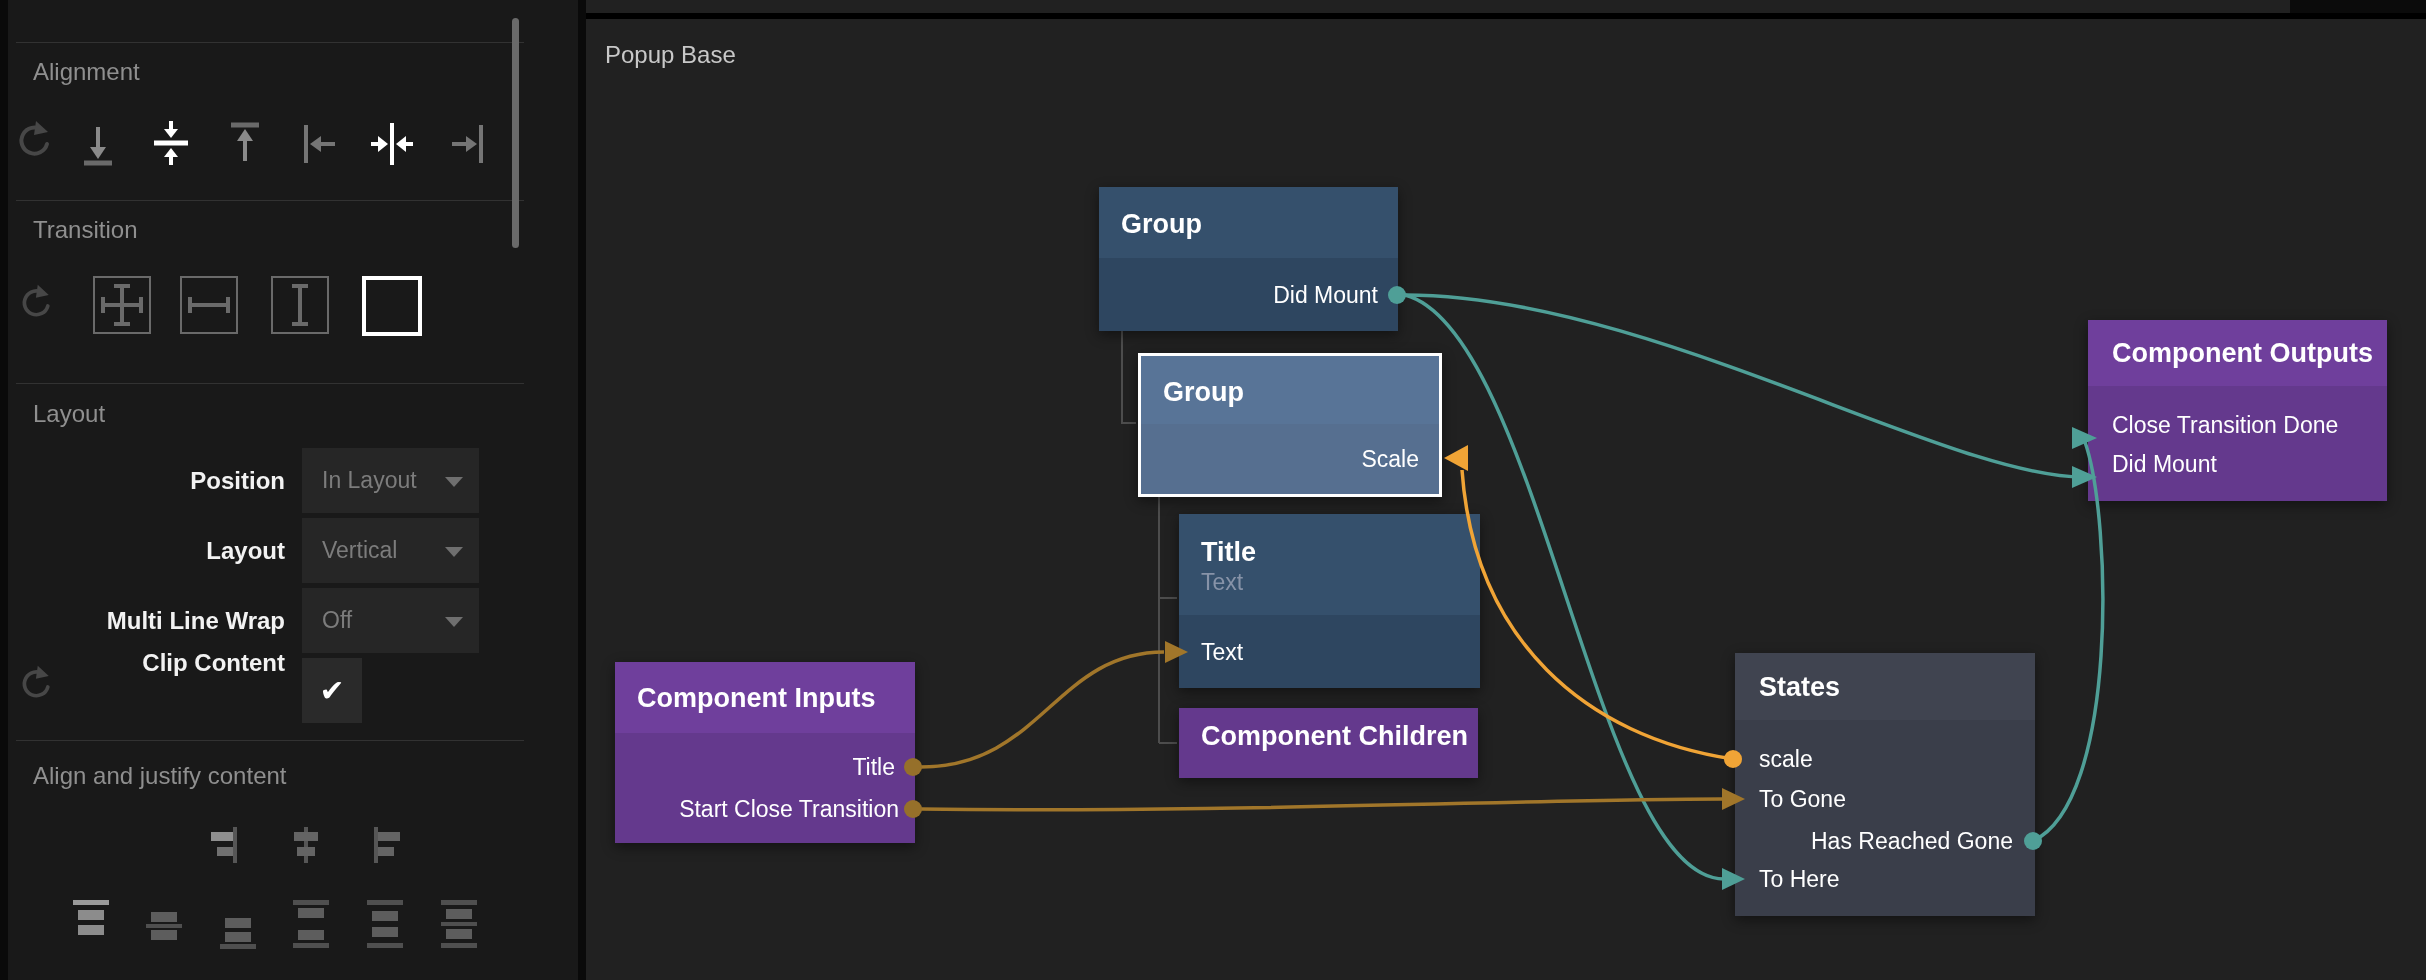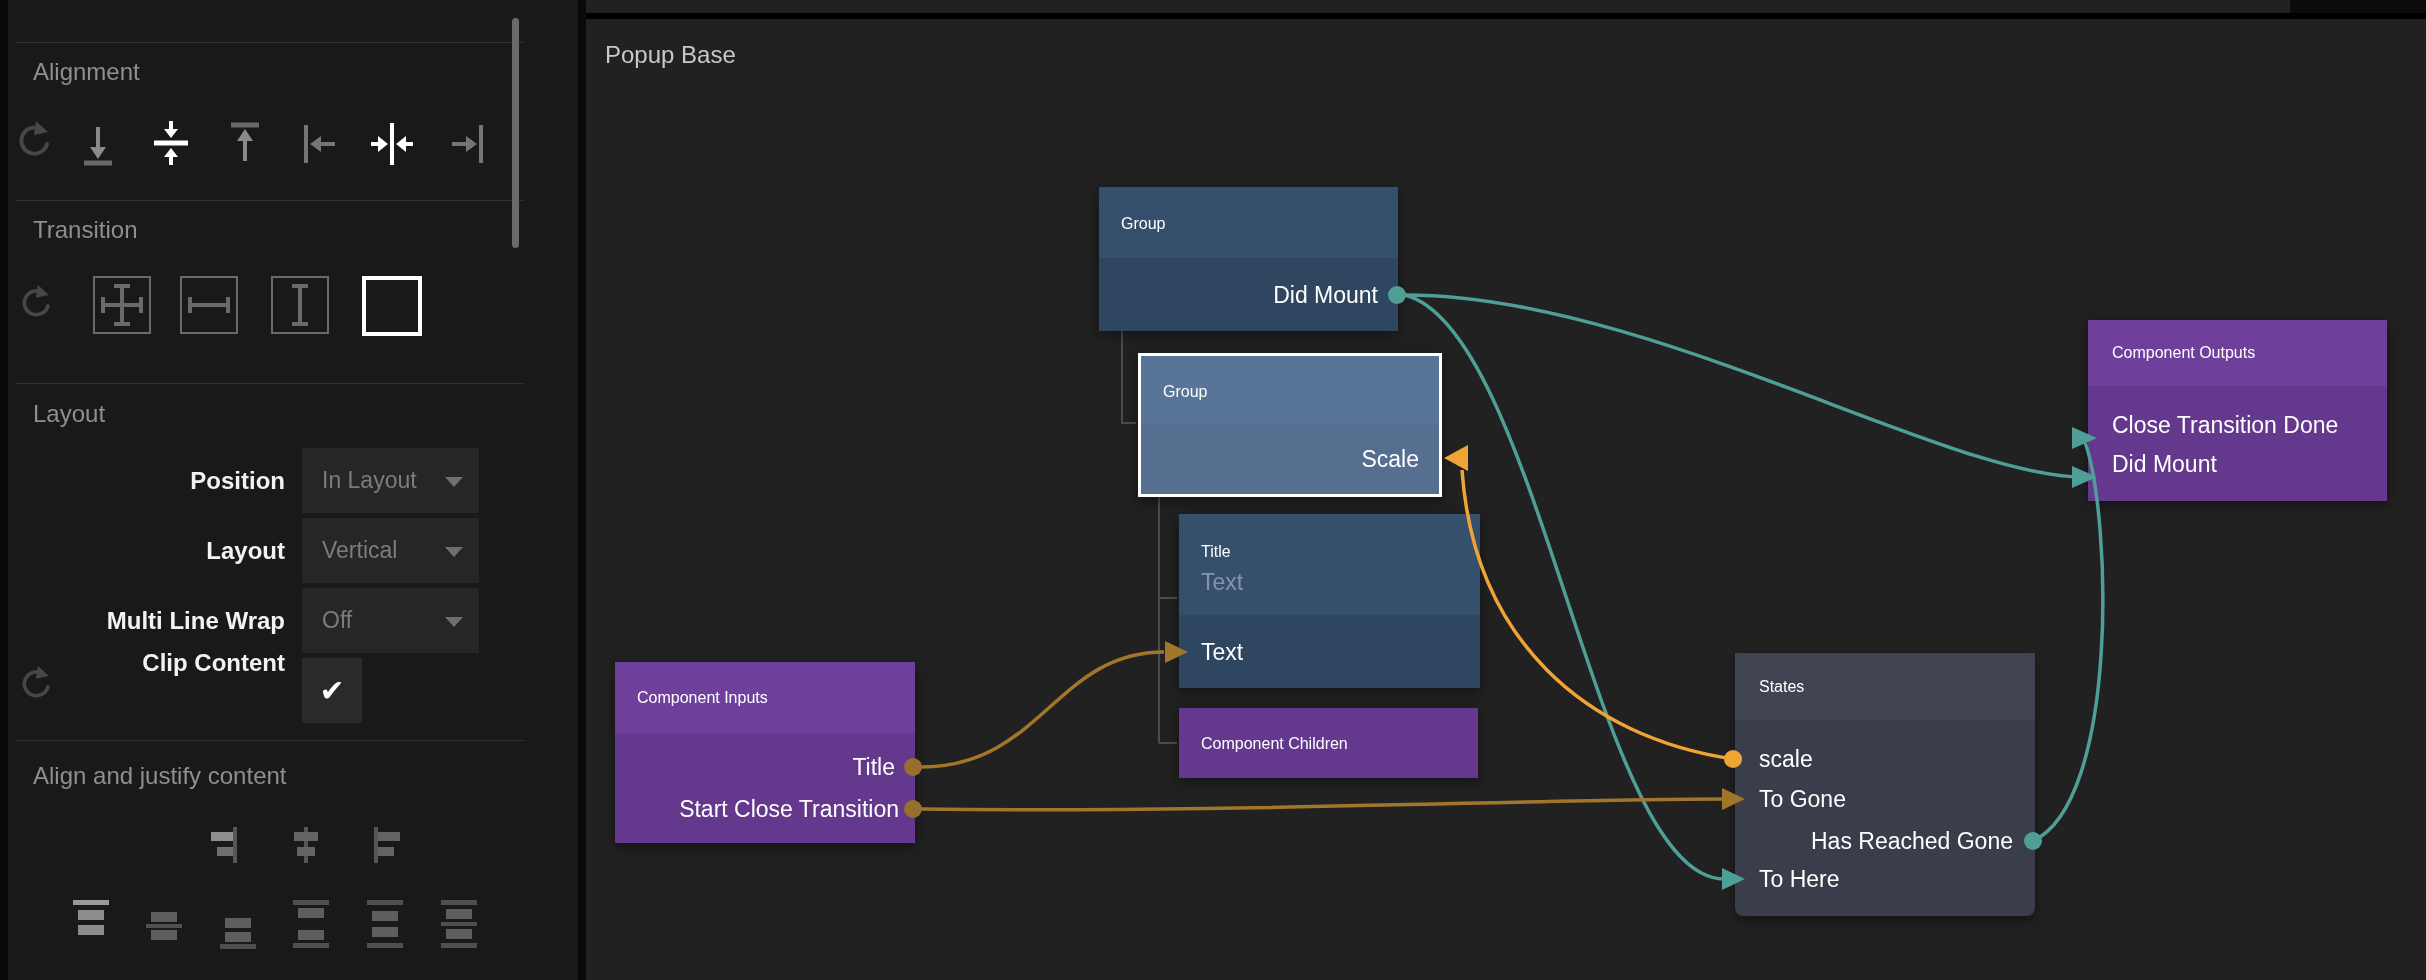--- a/index.html
+++ b/index.html
@@ -24,29 +24,29 @@
   #canvas{position:absolute;left:586px;top:0;width:1840px;height:980px;background:#212121;}
   #canvas-topline{position:absolute;left:0;top:13px;width:1840px;height:6px;background:#000;}
   #canvas-corner{position:absolute;left:1704px;top:0;width:136px;height:13px;background:#0b0b0b;}
   #canvas-title{position:absolute;left:19px;top:30px;font-size:24px;color:#c8c8c8;margin-top:11px;}
   svg.layer{position:absolute;left:0;top:0;pointer-events:none;}
   #tree-layer{z-index:1;}
   #wire-layer{z-index:3;}
   
   .node{position:absolute;z-index:2;box-shadow:0 4px 12px rgba(0,0,0,.45);}
   .node .hdr{position:absolute;left:0;top:0;width:100%;}
-  .node .ntitle{position:absolute;left:22px;font-size:16px;font-weight:400;color:#ffffff;
+  .node .ntitle{position:absolute;left:22px;font-size:27px;font-weight:700;color:#ffffff;
     transform:translateY(-50%);white-space:nowrap;}
   .node .nsub{position:absolute;left:22px;font-size:23px;color:#8793a8;transform:translateY(-50%);white-space:nowrap;}
   .row{position:absolute;font-size:23px;color:#ffffff;transform:translateY(-50%);white-space:nowrap;}
   .row.r{text-align:right;}
   .blue{background:#2e4660;}  .blue .hdr{background:#35506c;}
   .sel{background:#566f90;border:3px solid #ffffff;} .sel .hdr{background:#587497;}
   .purple{background:#64398d;} .purple .hdr{background:#6f3f9c;}
-  .dark{background:#3a3e4a;border-radius:8px;} .dark .hdr{background:#404450;}
+  .dark{background:#3a3e4a;} .dark .hdr{background:#404450;}
 </style>
 </head>
 <body>
 
 <div id="sidebar">
   <div class="divider" style="top:42px"></div>
   <div class="divider" style="top:200px"></div>
   <div class="divider" style="top:383px"></div>
   <div class="divider" style="top:740px"></div>
   <div id="scroll-thumb"></div>
@@ -267,21 +267,21 @@
   </div>
 
   <div class="node blue" style="left:593px;top:514px;width:301px;height:174px">
     <div class="hdr" style="height:101px"></div>
     <div class="ntitle" style="top:38px">Title</div>
     <div class="nsub" style="top:68px">Text</div>
     <div class="row" style="left:22px;top:138px">Text</div>
   </div>
 
   <div class="node purple" style="left:593px;top:708px;width:299px;height:70px">
-    <div class="ntitle" style="top:36px">Component Children</div>
+    <div class="ntitle" style="top:28px">Component Children</div>
   </div>
 
   <div class="node purple" style="left:29px;top:662px;width:300px;height:181px">
     <div class="hdr" style="height:71px"></div>
     <div class="ntitle" style="top:36px">Component Inputs</div>
     <div class="row r" style="right:20px;top:105px">Title</div>
     <div class="row r" style="right:16px;top:147px">Start Close Transition</div>
   </div>
 
   <div class="node dark" style="left:1149px;top:653px;width:300px;height:263px">

